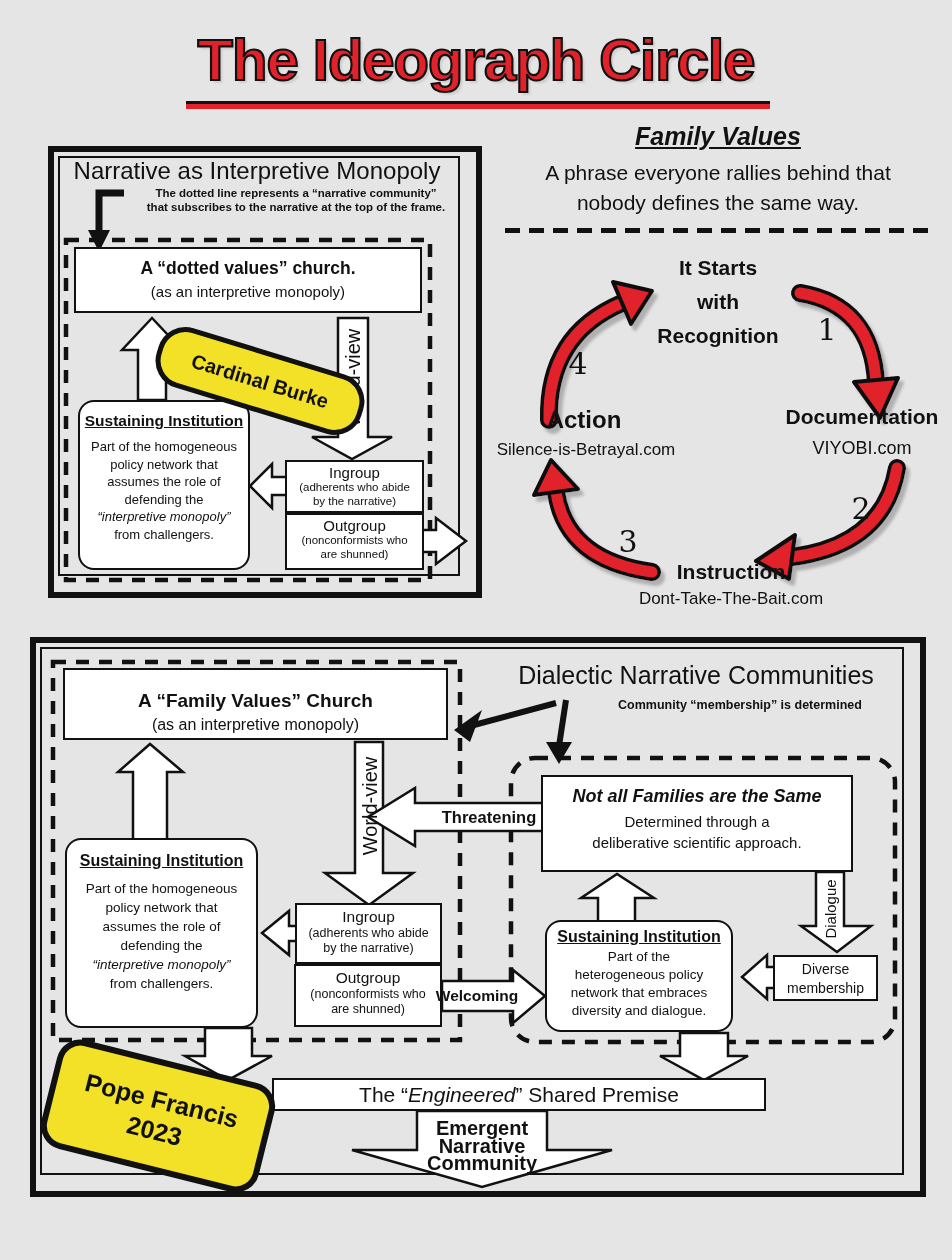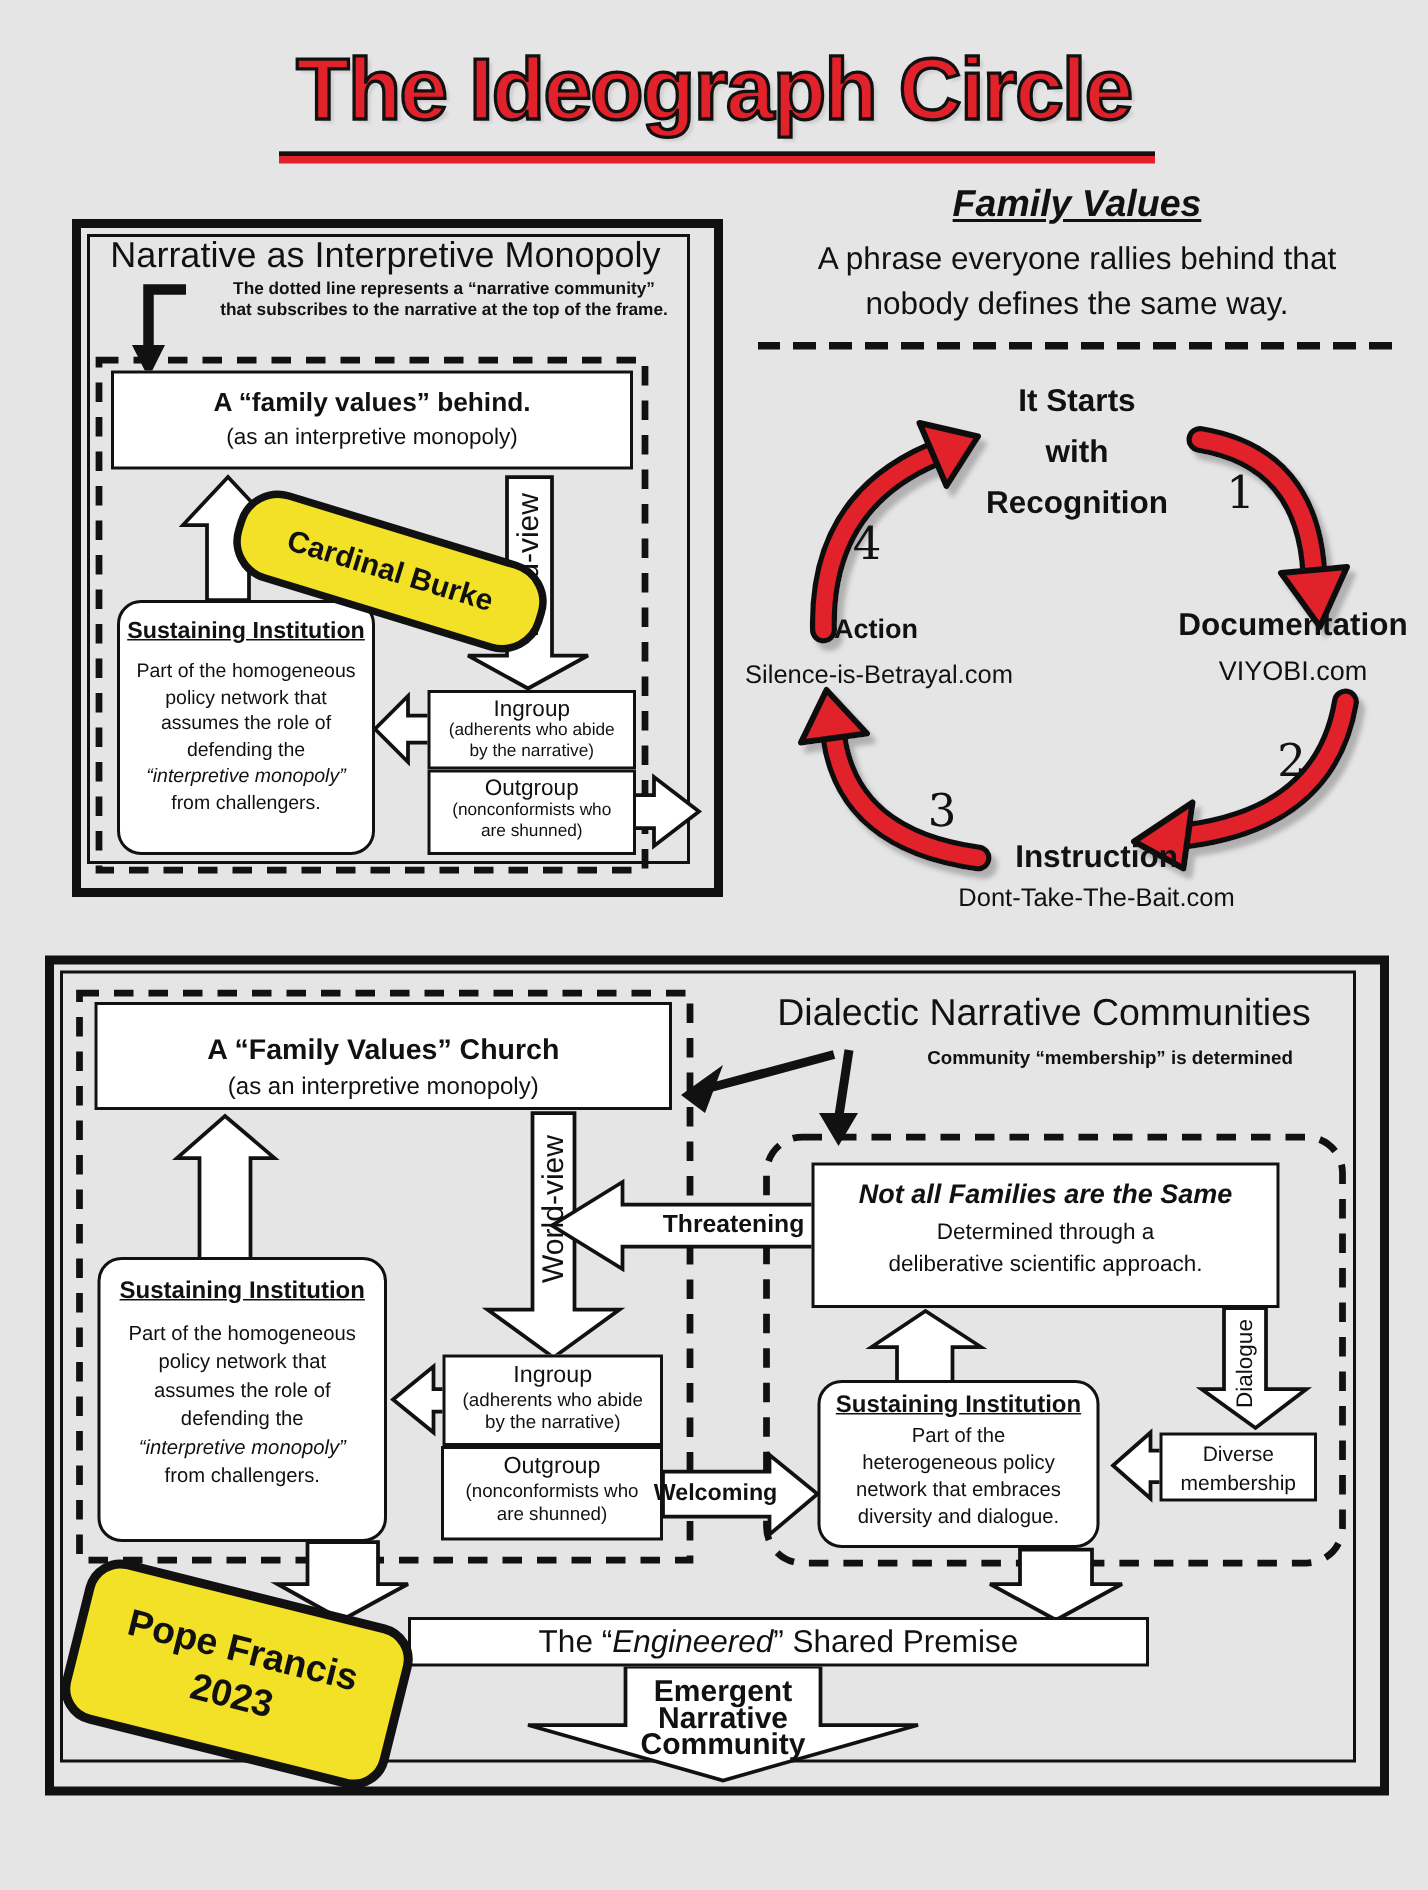--- a/index.html
+++ b/index.html
@@ -106,21 +106,21 @@
     <polygon points="417,1111 417,1150 352,1150 482,1187 612,1150 547,1150 547,1111" fill="#fff" stroke="#111" stroke-width="2.5"></polygon>
   </svg>
 
   <div class="txt b" style="left:58px;top:157px;width:398px;font-size:24px;font-weight:normal;">Narrative as Interpretive Monopoly</div>
   <div class="txt b" style="left:128px;top:186px;width:336px;font-size:11.5px;line-height:14px;">
     <div>The dotted line represents a “narrative community”</div>
     <div>that subscribes to the narrative at the top of the frame.</div>
   </div>
 
   <div class="box" style="left:74px;top:247px;width:348px;height:66px;">
-    <div class="b" style="font-size:17.5px;margin-top:9px;">A “family values” behind.</div>
+    <div class="b" style="font-size:17.5px;margin-top:9px;">A “dotted values” church.</div>
     <div style="font-size:15px;margin-top:4px;">(as an interpretive monopoly)</div>
   </div>
 
   <div class="badge" style="left:153px;top:350px;width:204px;height:52px;font-size:20px;transform:rotate(17deg);">
     <div>Cardinal Burke</div>
   </div>
 
   <div class="lbl rot" style="left:353px;top:378px;font-size:20px;">World-view</div>
 
   <div class="box rbox" style="left:78px;top:400px;width:172px;height:170px;">
@@ -163,21 +163,21 @@
     <div>Recognition</div>
   </div>
 
   <div class="num ctr" style="left:827px;top:329px;">1</div>
   <div class="num ctr" style="left:861px;top:508px;">2</div>
   <div class="num ctr" style="left:628px;top:541px;">3</div>
   <div class="num ctr" style="left:578px;top:363px;">4</div>
 
   <div class="lbl ctr b" style="left:862px;top:417px;font-size:21px;">Documentation</div>
   <div class="lbl ctr" style="left:862px;top:448px;font-size:18px;">VIYOBI.com</div>
-  <div class="lbl ctr b" style="left:584px;top:420px;font-size:18px;">Action</div>
+  <div class="lbl ctr b" style="left:584px;top:420px;font-size:24px;">Action</div>
   <div class="lbl ctr" style="left:586px;top:450px;font-size:17px;">Silence-is-Betrayal.com</div>
   <div class="lbl ctr b" style="left:731px;top:572px;font-size:21px;">Instruction</div>
   <div class="lbl ctr" style="left:731px;top:599px;font-size:17px;">Dont-Take-The-Bait.com</div>
 
   <div class="txt" style="left:486px;top:661px;width:420px;font-size:25px;">Dialectic Narrative Communities</div>
   <div class="txt b" style="left:580px;top:698px;width:320px;font-size:12.5px;line-height:15px;">
     <div>Community “membership” is determined</div>
   </div>
 
   <div class="box" style="left:63px;top:668px;width:385px;height:72px;">

